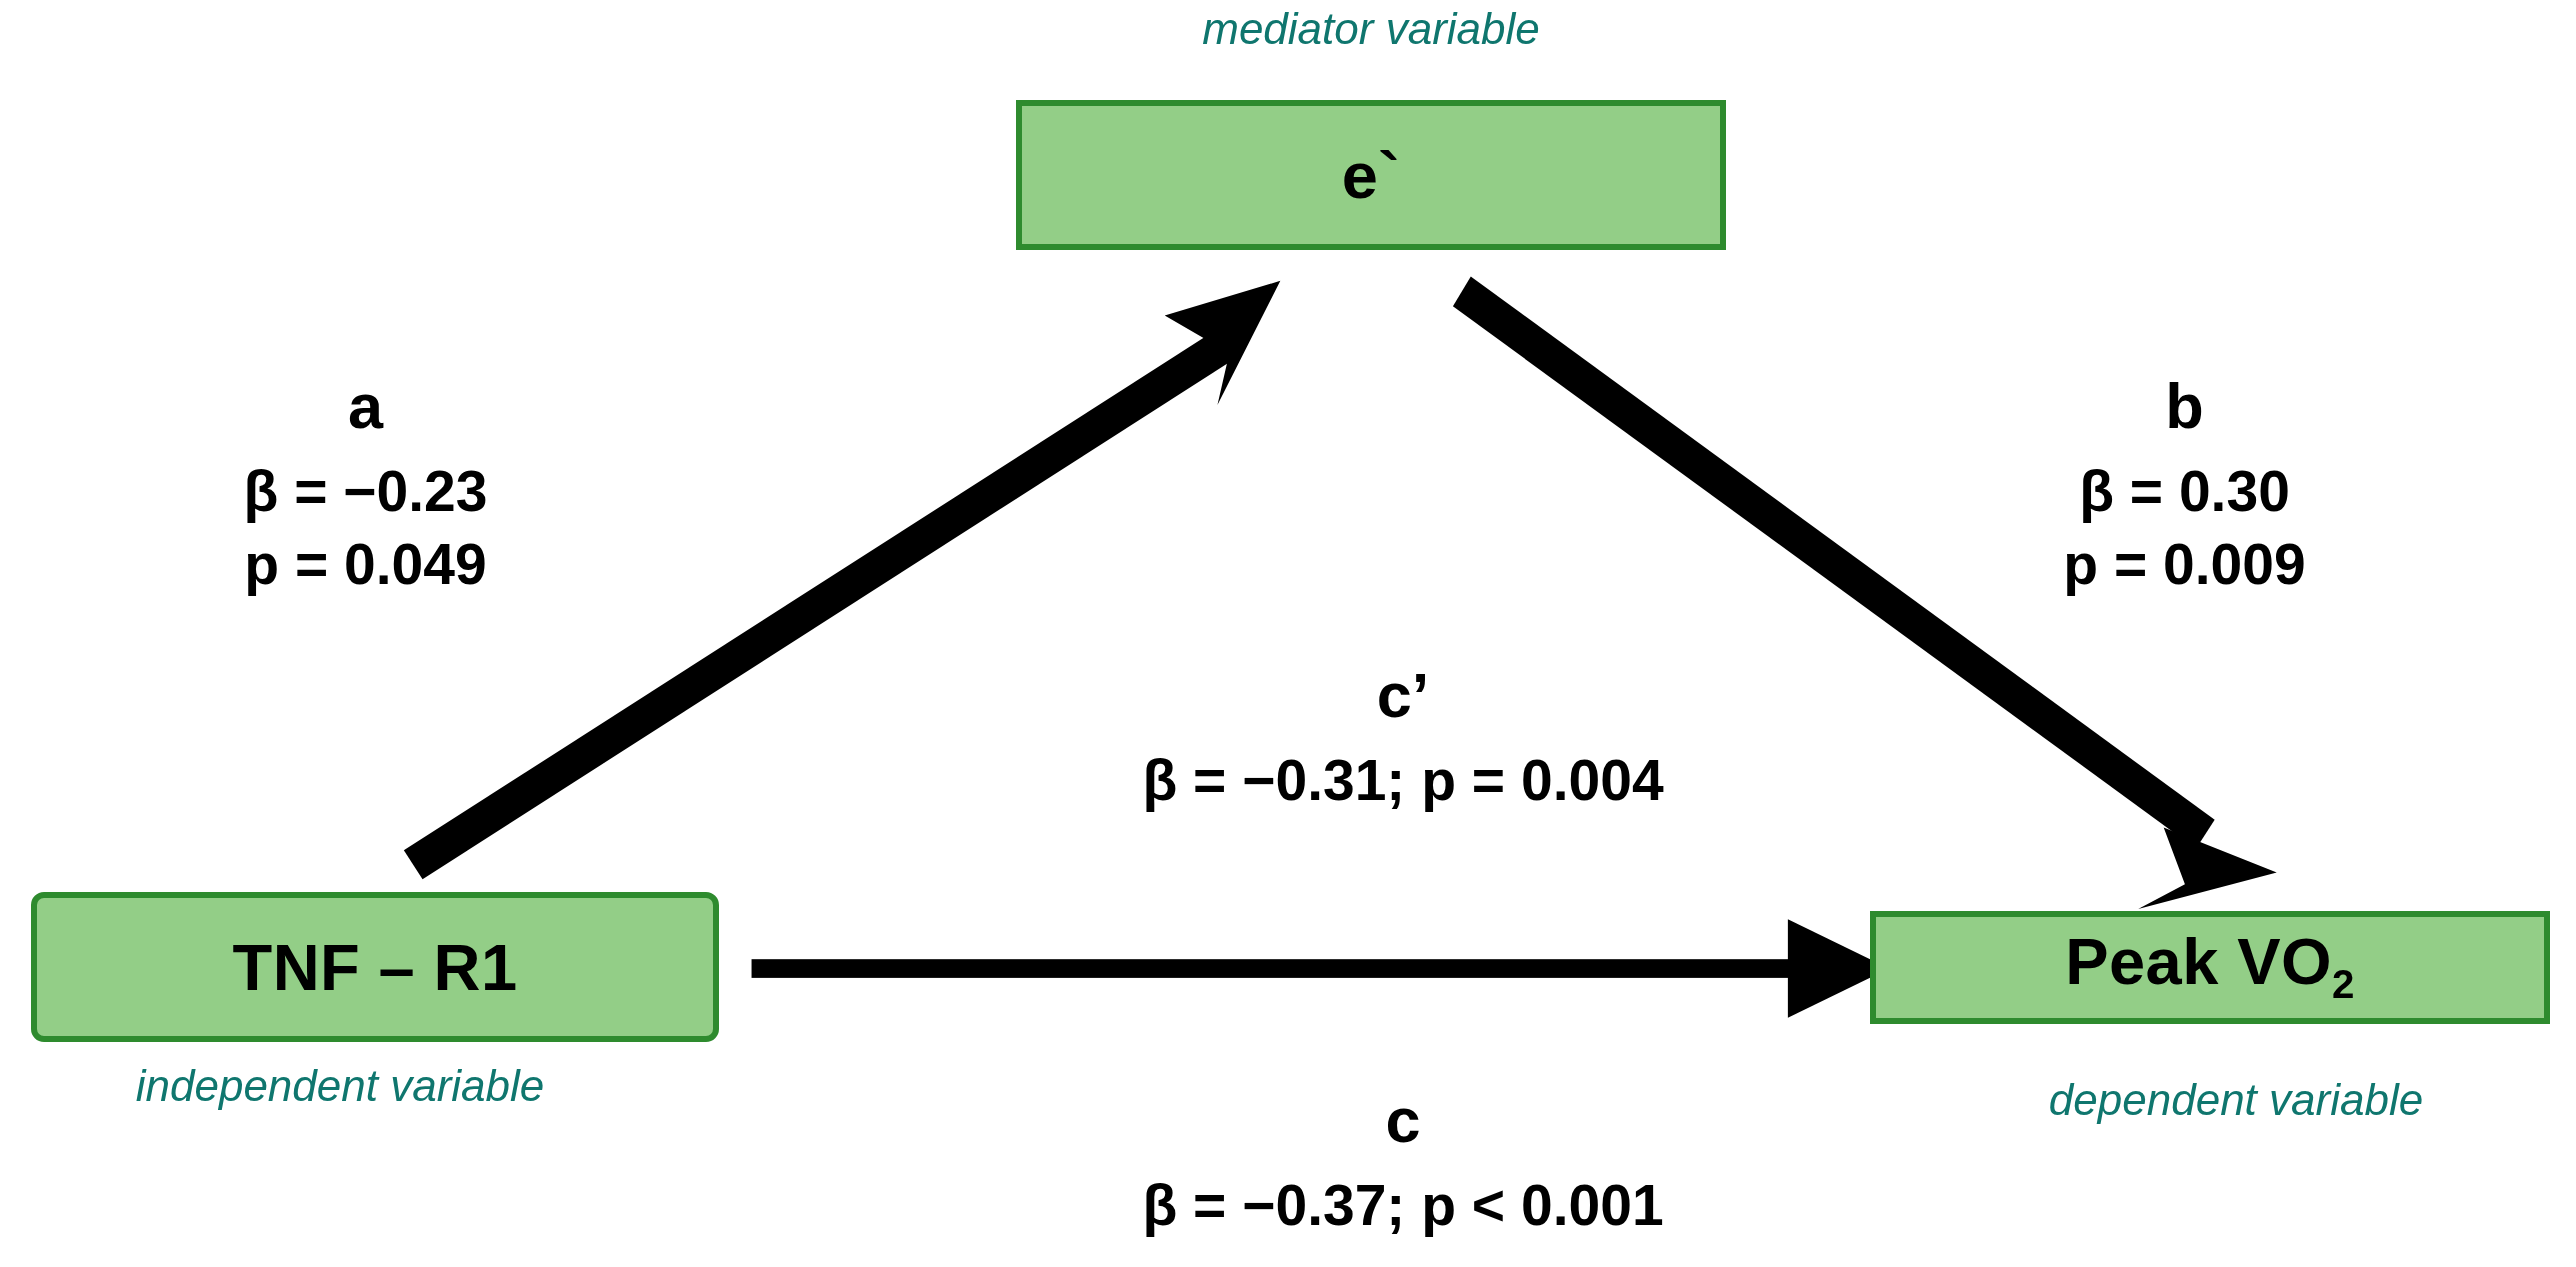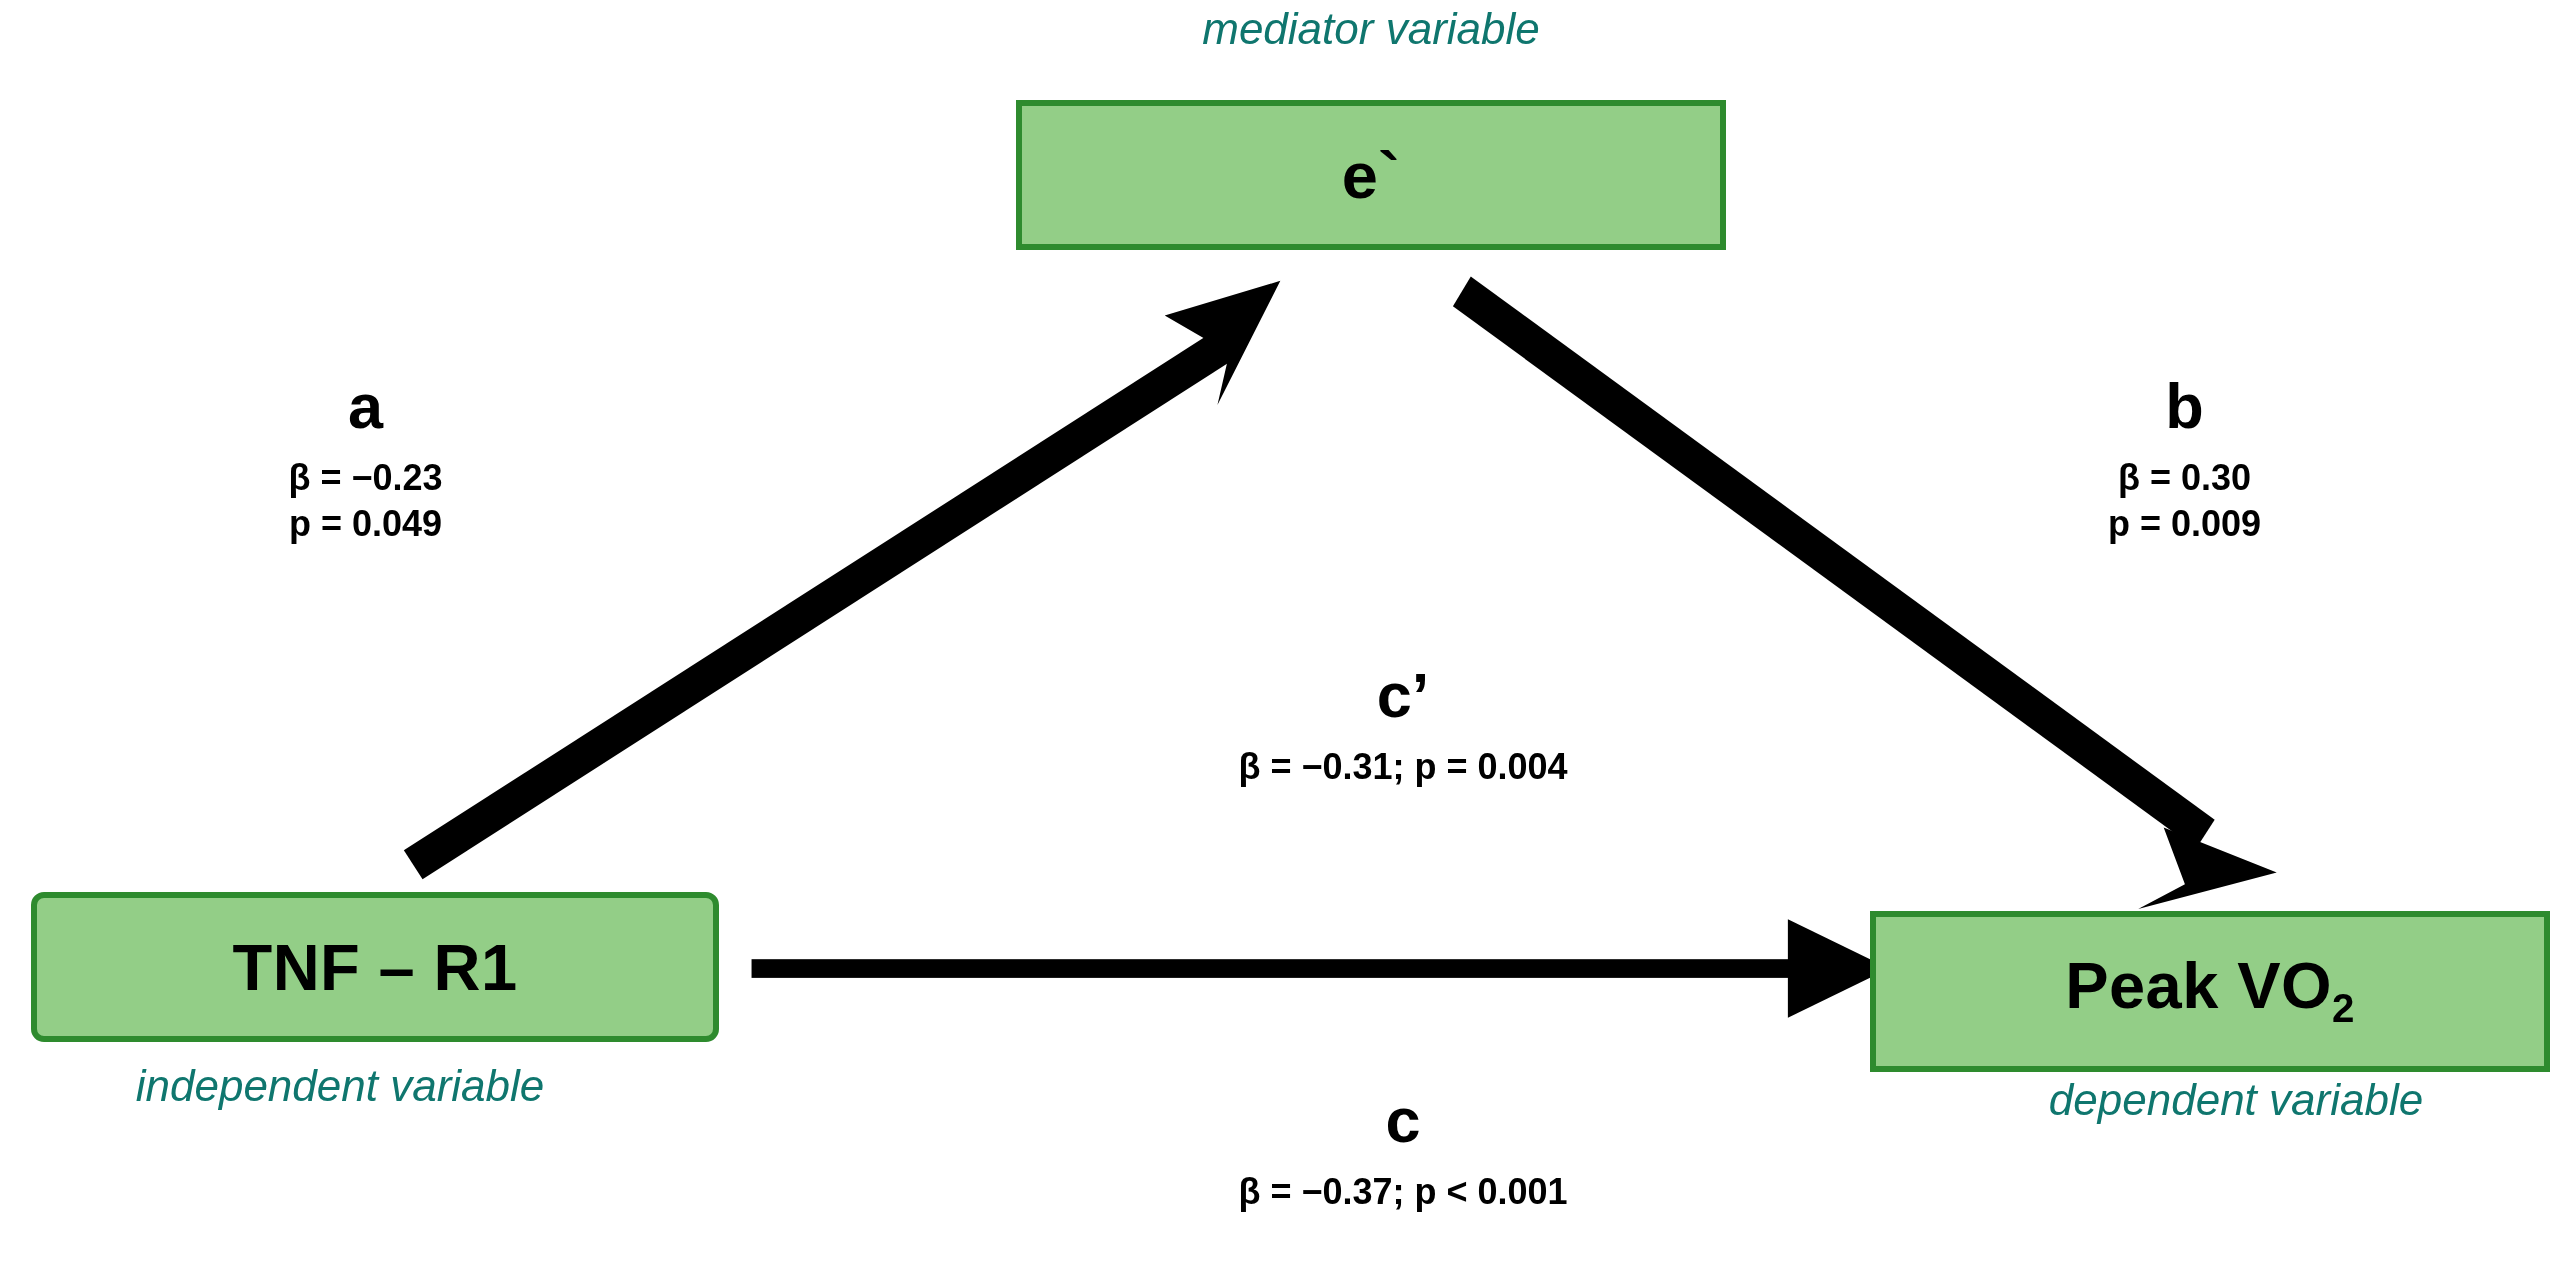--- a/index.html
+++ b/index.html
@@ -11,32 +11,32 @@
         background:#93ce87;border:6px solid #2e8b2e;
         display:flex;align-items:center;justify-content:center;}
   .node-label{font-weight:bold;color:#000;line-height:1;letter-spacing:0.4px;}
 
   #mediator-node{left:1016px;top:100px;width:710px;height:150px;}
   #mediator-node .node-label{font-size:65px;}
 
   #iv-node{left:31px;top:892px;width:688px;height:150px;border-radius:13px;}
   #iv-node .node-label{font-size:65px;}
 
-  #dv-node{left:1870px;top:911px;width:680px;height:161px;}
+  #dv-node{left:1870px;top:911px;width:680px;height:113px;}
   #dv-node .node-label{font-size:65px;}
 
   .caption{position:absolute;font-style:italic;font-size:44px;
            color:#0f766e;white-space:nowrap;text-align:center;line-height:1;}
   #mediator-caption{left:1016px;top:6.8px;width:710px;}
   #iv-caption{left:0px;top:1064px;width:680px;}
   #dv-caption{left:1896px;top:1078px;width:680px;text-align:center;}
 
   .path-label{position:absolute;text-align:center;color:#000;line-height:1.28;}
   .path-letter{font-weight:bold;font-size:63px;display:block;margin-bottom:8.5px;}
-  .path-stats{font-weight:bold;font-size:36px;display:block;white-space:nowrap;}
+  .path-stats{font-weight:bold;font-size:57px;display:block;white-space:nowrap;}
 
   #label-a{left:153px;top:366px;width:425px;}
   #label-b{left:1972px;top:366px;width:425px;}
   #label-cprime{left:1063px;top:655px;width:680px;}
   #label-c{left:1063px;top:1080px;width:680px;}
 
   svg#arrows{position:absolute;left:0;top:0;width:2576px;height:1268px;
              pointer-events:none;}
   sub{font-size:0.62em;vertical-align:sub;}
 </style>

